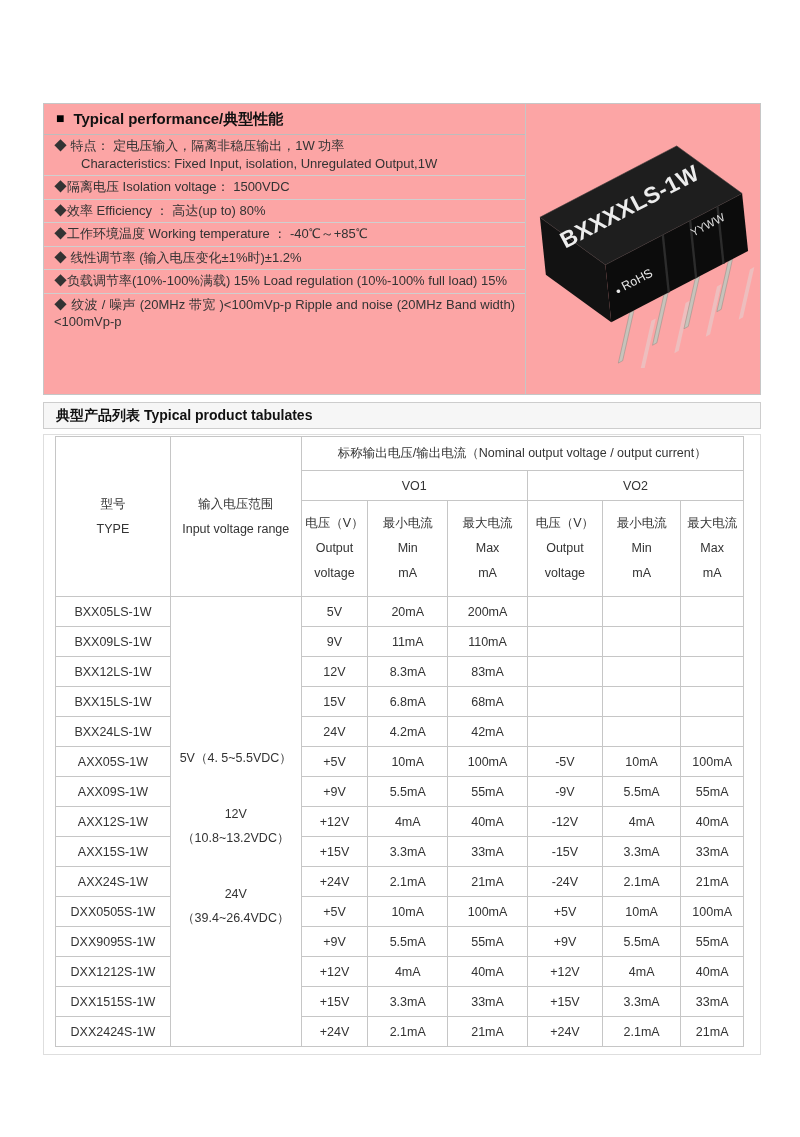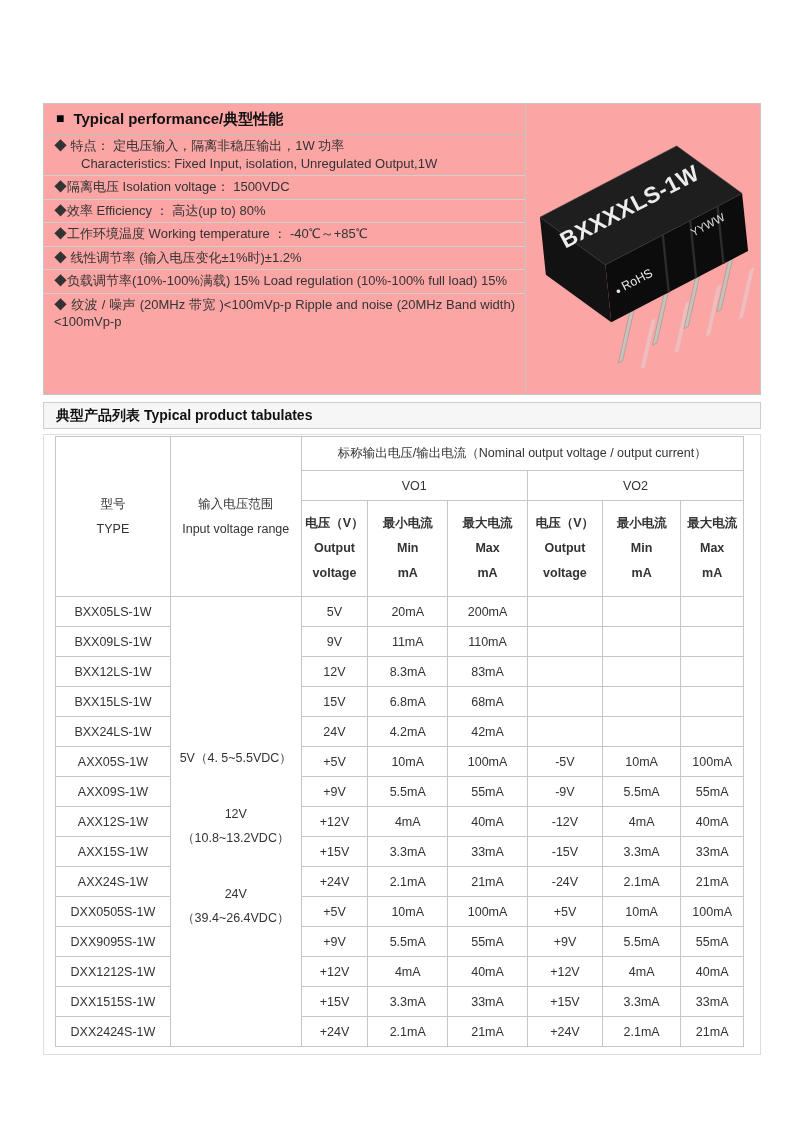--- a/index.html
+++ b/index.html
@@ -26,21 +26,21 @@
     font-size:14px;font-weight:bold;color:#111;}
 
   
   .table-section{position:absolute;left:43px;top:434px;width:718px;box-sizing:border-box;
     border:1px solid #dedede;padding:1px 16px 7px 11px;background:#fff;}
   table.products{border-collapse:collapse;width:100%;table-layout:fixed;}
   table.products th,table.products td{border:1px solid #c6c6c6;font-weight:normal;
     text-align:center;vertical-align:middle;font-size:12.5px;color:#333;padding:0 2px;box-sizing:border-box;}
   tr.h1 th{height:34px;}
   tr.h2 th{height:30px;}
-  tr.h3 th{height:96px;font-weight:bold;}
+  tr.h3 th{height:96px;}
   .hline{line-height:25px;}
   td.datacell,td.typecell{height:30px;}
   td.inputcell .hline{line-height:24px;margin-top:32px;}
 </style>
 </head>
 <body>
 
 <div class="page">
 
   <div class="perf-section">

